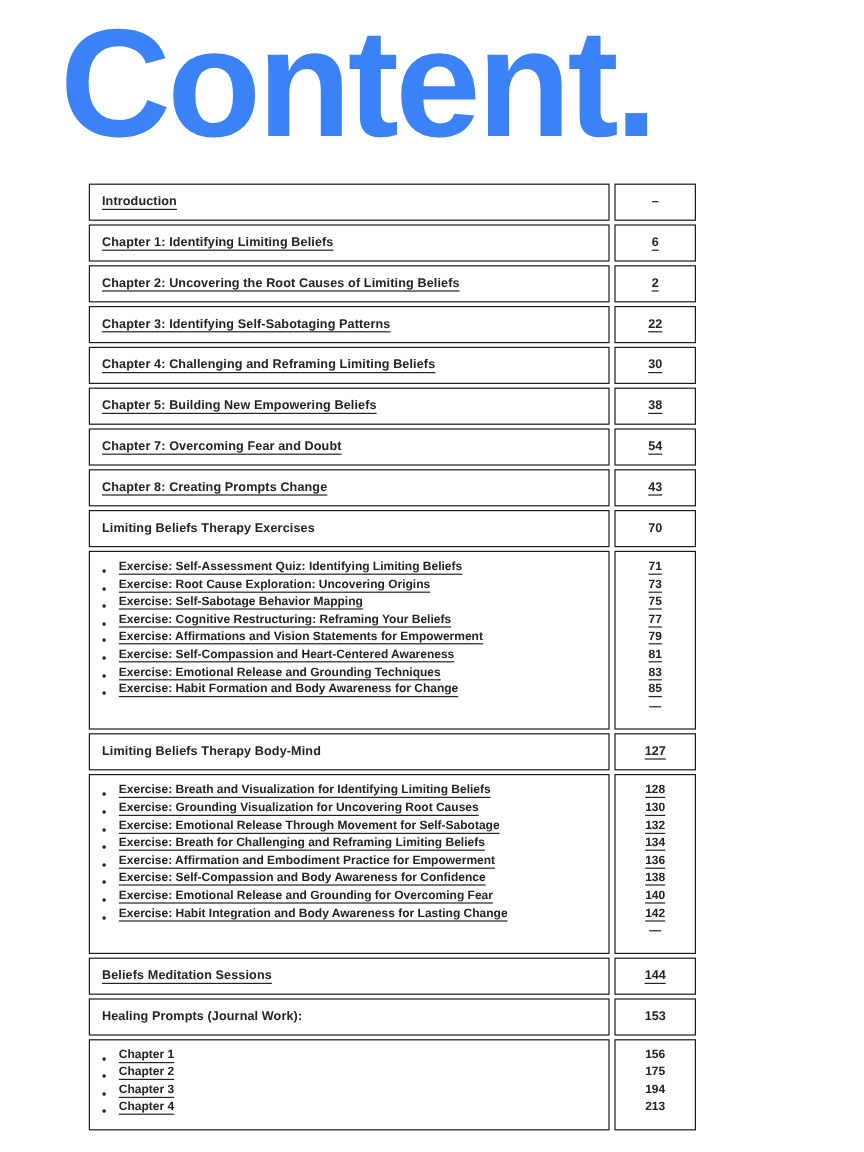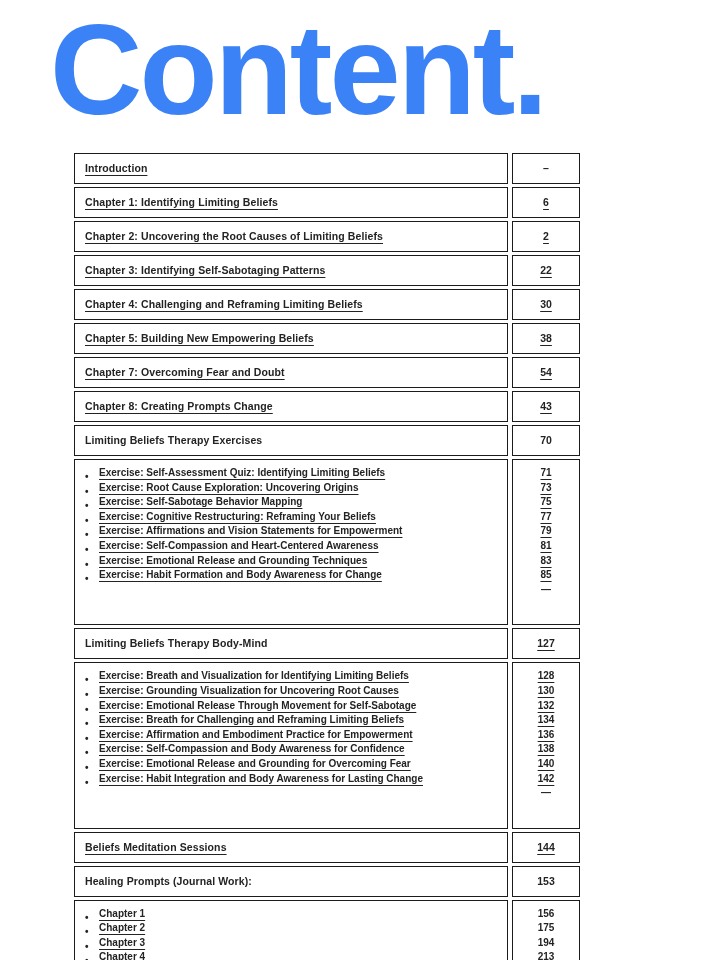--- a/index.html
+++ b/index.html
@@ -49,21 +49,21 @@
     padding:8px 4px 9px 4px;
   }
   td.list-cell{
     vertical-align:top;
     padding:6px 10px 10px 8px;
     margin-left:47px;
   }
   td.list-pages{
     vertical-align:top;
     text-align:center;
-    padding:6px 4px 27px 4px;
+    padding:6px 4px 10px 4px;
   }
   .u{
     text-decoration:underline;
     text-decoration-thickness:1.3px;
     text-underline-offset:3px;
   }
   ul.toc-list{list-style:none;}
   ul.toc-list li{
     position:relative;
     padding-left:16px;

